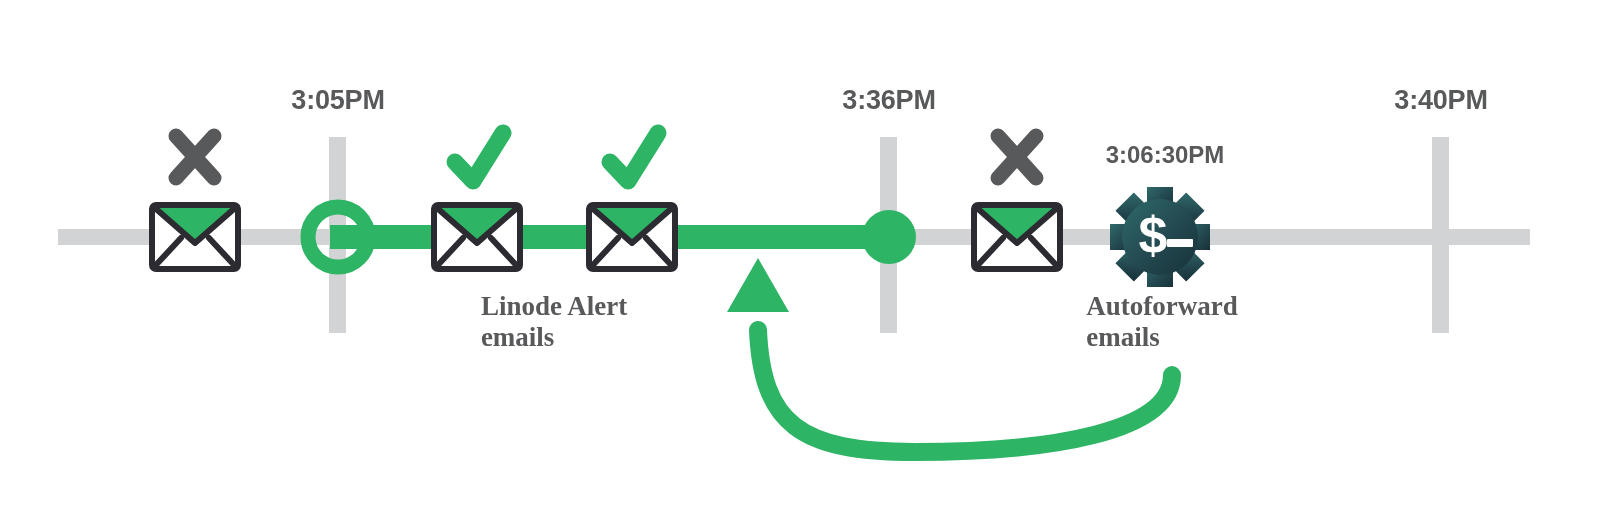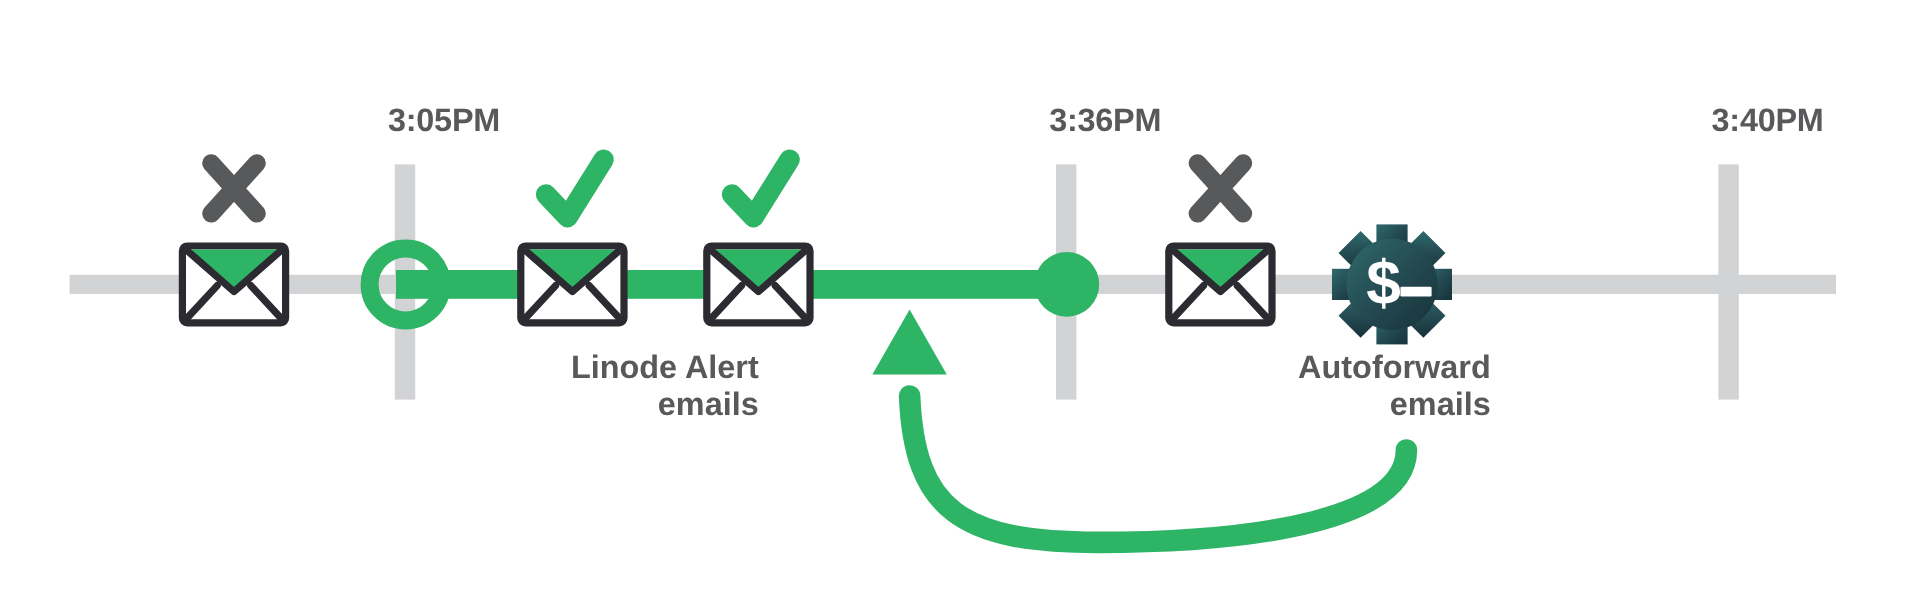--- a/index.html
+++ b/index.html
@@ -26,30 +26,29 @@
   }
   .tick-label {
     position: absolute;
     font-family: "Liberation Sans", sans-serif;
     font-size: 27px;
     font-weight: bold;
     color: #58595b;
     white-space: nowrap;
     transform: translateX(-50%);
     letter-spacing: -0.2px;
-    margin-left: 32px;
   }
   .event-label {
     position: absolute;
-    font-family: Liberation Sans, sans-serif;
+    font-family: Liberation Serif, serif;
     font-size: 27px;
     font-weight: bold;
     color: #58595b;
     line-height: 1.15;
-    text-align: right;
+    text-align: left;
     white-space: pre-line;
     transform: translateX(-50%);
   }
   .sub-label {
     position: absolute;
     font-family: "Liberation Sans", sans-serif;
     font-size: 24px;
     font-weight: bold;
     color: #58595b;
     white-space: nowrap;
@@ -162,20 +161,21 @@
       <path d="M758 258 L789 312 L727 312 Z" fill="#2eb465"></path>
     </g>
   </svg>
 
   <div class="tick-label" style="left:338px; top:85px;">3:05PM</div>
 
   <div class="tick-label" style="left:889px; top:85px;">3:36PM</div>
 
   <div class="tick-label" style="left:1441px; top:85px;">3:40PM</div>
 
+  <div class="sub-label" style="left:1165px; top:141px;">3:06:30PM</div>
 
   <div class="event-label" style="left:554px; top:291px;">Linode Alert
 emails</div>
 
   <div class="event-label" style="left:1162px; top:291px;">Autoforward
 emails</div>
 
 </div>
 
 </body></html>

